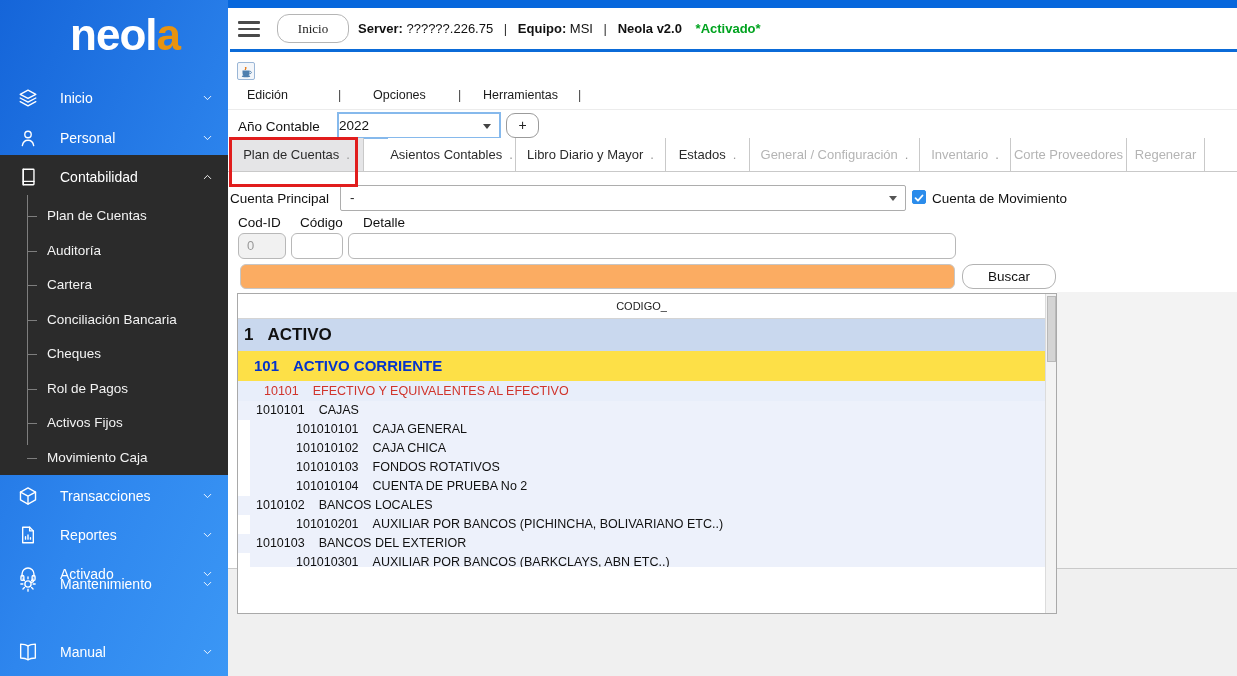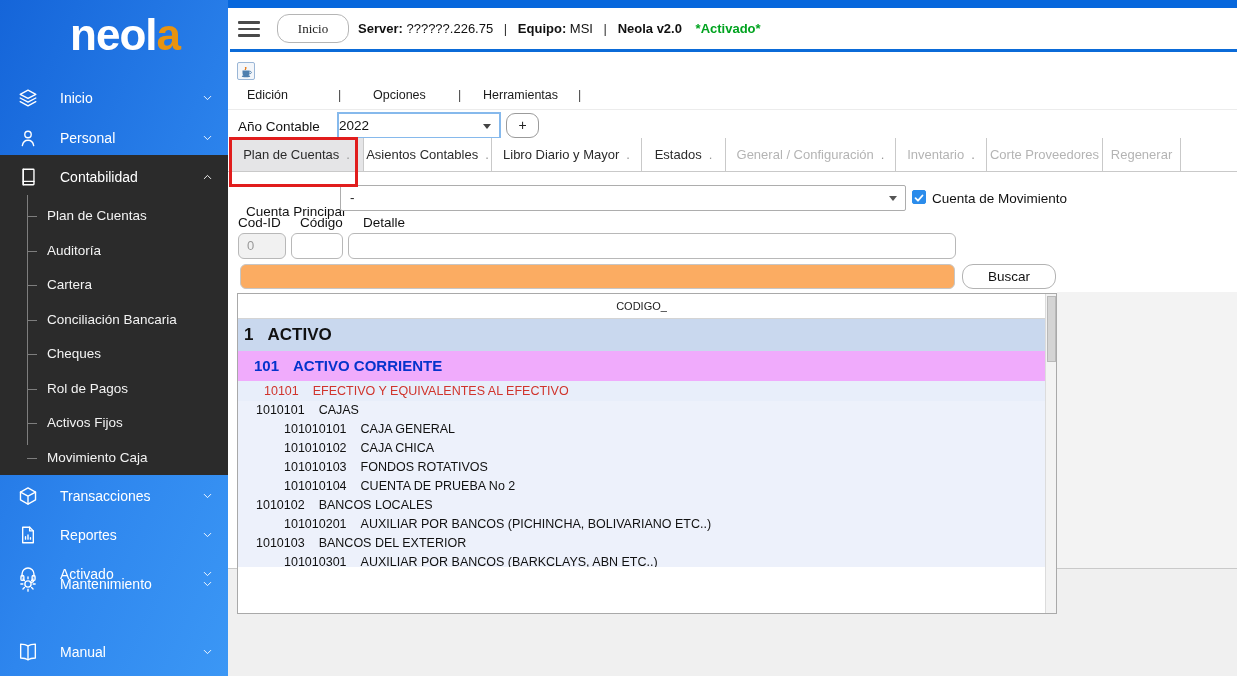--- a/index.html
+++ b/index.html
@@ -57,21 +57,21 @@
     border-left:4.5px solid transparent; border-right:4.5px solid transparent; border-top:5px solid #444; }
   .add-btn { position:absolute; left:278px; top:113px; width:33px; height:25px; border:1px solid #9b9b9b;
     border-radius:9px; background:#fff; font-size:14px; color:#222; text-align:center; line-height:23px; cursor:pointer; }
 
   .tabbar { position:absolute; left:2px; top:138px; height:34px; display:flex; }
   .tab { height:34px; line-height:33px; text-align:center; font-size:13px; color:#2b2b2b; background:#fff;
     border-right:1px solid #c9c9c9; white-space:nowrap; cursor:pointer; }
   .tab .dot { color:#999; margin-left:7px; }
   .tab.selected { background:#e5e5e7; }
   .tab.disabled { color:#b4b4b4; cursor:default; }
-  .t0{width:134px;} .t1{width:128px;} .t2{width:150px;} .t3{width:84px;}
+  .t0{width:134px;} .t1{width:128px;margin-left:24px;} .t2{width:150px;} .t3{width:84px;}
   .t4{width:170px;} .t5{width:91px;} .t6{width:116px;} .t7{width:78px;}
   .tabbar-bottom { position:absolute; left:0; top:171px; width:1009px; height:1px; background:#c9c9c9; }
   .annotation-box { position:absolute; left:1px; top:137px; width:129px; height:50px;
     border:3px solid #e11d1d; z-index:30; pointer-events:none; }
 
   .lbl { position:absolute; font-size:13.5px; color:#111; white-space:nowrap; }
   .combo { position:absolute; background:#fff; border:1px solid #adadad; border-radius:2px;
     font-size:13.5px; color:#222; cursor:pointer; }
   .combo .arrow { position:absolute; right:8px; top:10px; width:0; height:0;
     border-left:4.5px solid transparent; border-right:4.5px solid transparent; border-top:5px solid #555; }
@@ -96,24 +96,24 @@
     border-top:1px solid #c9c9c9; }
 
   .grid { position:absolute; left:9px; top:293px; width:820px; height:321px; background:#fff;
     border:1px solid #a9a9a9; overflow:hidden; }
   .grid-header { width:calc(100% - 11px); height:25px; line-height:25px; text-align:center; font-size:11px;
     color:#222; background:#fff; border-bottom:1px solid #d4d4d4; cursor:pointer; }
   .rows { width:calc(100% - 11px); height:248px; overflow:hidden; }
   .trow { white-space:nowrap; background:#edf1fb; font-size:12.5px; color:#111; cursor:pointer; }
   .trow .code { margin-right:14px; }
   .trow.l1 { height:32px; line-height:32px; font-size:17px; font-weight:bold; background:#c9d8ee; padding-left:6px; }
-  .trow.l2 { height:30px; line-height:30px; font-size:15px; font-weight:bold; color:#0433cc; background:#f0abfc; padding-left:16px; }
+  .trow.l2 { height:30px; line-height:30px; font-size:15px; font-weight:bold; color:#0433cc; background:#fde047; padding-left:16px; }
   .trow.l3 { height:20px; line-height:20px; color:#d0342c; background:#e8eefa; padding-left:26px; }
   .trow.i4 { height:19px; line-height:19px; padding-left:18px; }
-  .trow.i5 { height:19px; line-height:19px; padding-left:46px; }
+  .trow.i5 { height:19px; line-height:19px; padding-left:46px;margin-left:12px; }
   .vscroll { position:absolute; right:0; top:0; bottom:0; width:11px; background:#f3f3f3; border-left:1px solid #dcdcdc; }
   .vthumb { position:absolute; left:1px; top:2px; width:9px; height:66px; background:#d4d4d4; border:1px solid #b9b9b9; cursor:pointer; }
 
   svg.stroked { fill:none; stroke:#fff; stroke-width:1.5; stroke-linecap:round; stroke-linejoin:round; }
 </style>
 </head>
 <body>
 
 <div class="app">
 
@@ -311,21 +311,21 @@
       <div class="tab t2"><span>Libro Diario y Mayor</span><span class="dot">.</span></div>
       <div class="tab t3"><span>Estados</span><span class="dot">.</span></div>
       <div class="tab t4 disabled"><span>General / Configuración</span><span class="dot">.</span></div>
       <div class="tab t5 disabled"><span>Inventario</span><span class="dot">.</span></div>
       <div class="tab t6 disabled"><span>Corte Proveedores</span></div>
       <div class="tab t7 disabled"><span>Regenerar</span></div>
     </div>
     <div class="tabbar-bottom"></div>
     <div class="annotation-box"></div>
 
-    <div class="lbl" style="left:18px; top:191px;margin-top:13px;">Cuenta Principal</div>
+    <div class="lbl" style="left:2px; top:191px;">Cuenta Principal</div>
     <div class="combo cp-combo">
       <span>-</span>
       <span class="arrow"></span>
     </div>
     <div class="checkbox">
       <svg viewBox="0 0 12 12">
           <polyline points="2.5,6.2 5,8.7 9.5,3.5" fill="none" stroke="#fff" stroke-width="1.8" stroke-linecap="round" stroke-linejoin="round"></polyline>
         </svg>
     </div>
     <div class="lbl" style="left:704px; top:191px;">Cuenta de Movimiento</div>

